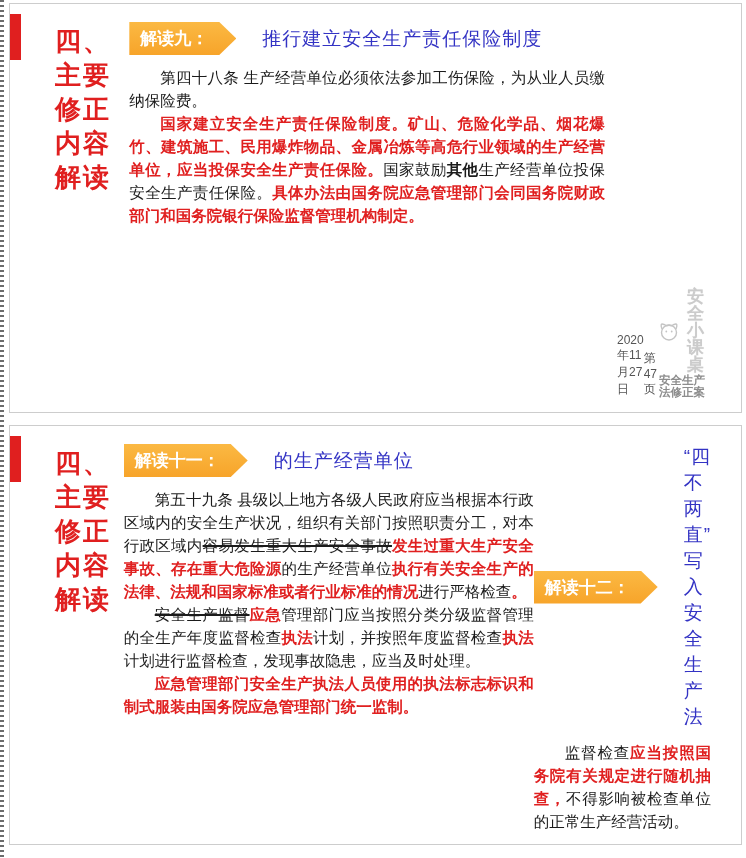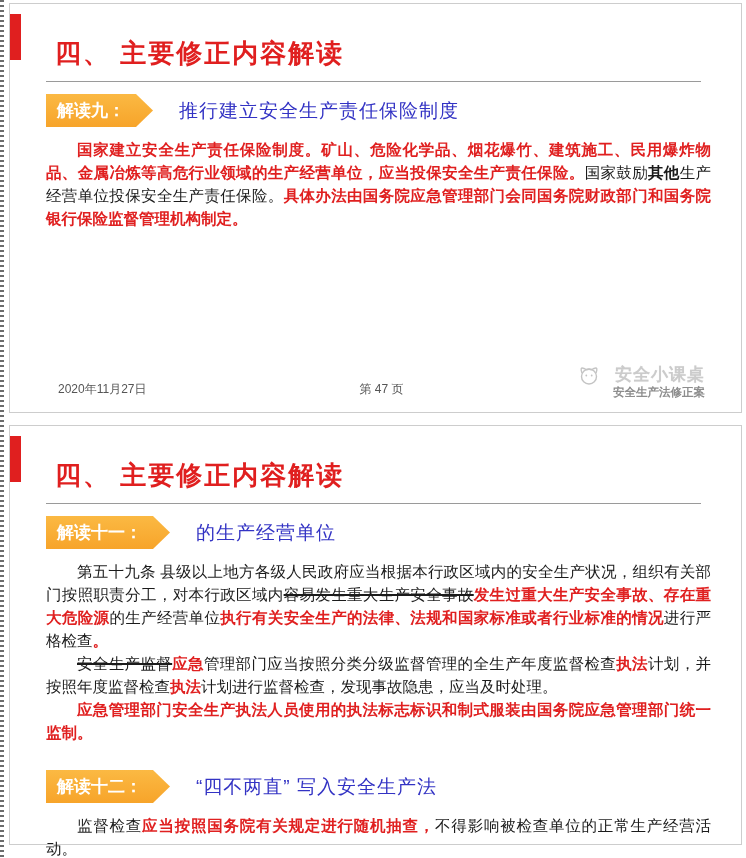--- a/index.html
+++ b/index.html
@@ -1,41 +1,41 @@
 <!DOCTYPE html>
 <html style="--title_red: #e01f1f; --body_red: #e02020; --heading_blue: #3333c4; --badge_orange: #f7a42a; --badge_orange_light: #fbb943;"><head>
 <meta charset="utf-8">
 <style>
   html,body{margin:0;padding:0;background:#fff;width:746px;height:858px;overflow:hidden;
     font-family:"Liberation Sans","DejaVu Sans",sans-serif;}
   .perforation{position:absolute;left:0;top:0;width:4px;height:858px;
     background-image:repeating-linear-gradient(180deg,#6b6b6b 0 2px,transparent 2px 5px);}
   .page{padding:3px 4px 0 9px;}
   .slide{position:relative;border:1px solid #cdcdcd;background:#fff;box-sizing:border-box;
-    display:flex;flex-direction:column;padding:28px 30px 8px 36px;height:410px;}
+    display:flex;flex-direction:row;padding:16px 30px 8px 36px;height:410px;}
   .slide + .slide{margin-top:12px;height:420px;}
   .title-bar{position:absolute;left:0;top:10px;width:11px;height:46px;background:var(--title_red,#e01f1f);}
   h1.slide-title{font-size:26px;line-height:34px;color:var(--title_red,#e01f1f);margin:4px 0 0 9px;
     font-weight:700;letter-spacing:2px;}
   .divider{border:none;border-top:1.5px solid #9a9a9a;margin:11px 10px 10px 0;}
   .section{margin-bottom:24px;}
   .section-header{display:flex;align-items:center;gap:26px;margin:2px 0 11px 0;}
   .badge{background:linear-gradient(180deg,var(--badge_orange_light,#fbb943),var(--badge_orange,#f7a42a));
     color:#fff;font-weight:700;font-size:17px;line-height:19px;padding:7px 28px 7px 11px;
     clip-path:polygon(0 0,calc(100% - 17px) 0,100% 50%,calc(100% - 17px) 100%,0 100%);white-space:nowrap;text-align:right;}
   h2.section-heading{font-size:19px;color:var(--heading_blue,#3333c4);margin:0;font-weight:400;letter-spacing:1px;}
   p.body{font-size:15.5px;line-height:23px;margin:0;color:#1b1b1b;text-indent:2em;text-align:justify;}
   p.body .red{color:var(--body_red,#e02020);}
   p.body .bold{font-weight:700;}
   p.body .strike{text-decoration:line-through;text-decoration-thickness:2px;}
   .footer{margin-top:auto;display:grid;grid-template-columns:1fr auto 1fr;align-items:end;
     font-size:12px;color:#555;padding:0 6px 6px 12px;}
   .f-page{justify-self:center;}
   .brand{justify-self:end;text-align:right;line-height:1;}
-  .brand-row{display:flex;align-items:center;justify-content:flex-end;gap:14px;}
+  .brand-row{display:flex;align-items:center;justify-content:flex-end;gap:6px;}
   .brand-name{font-size:17px;font-weight:700;color:#cbcbcb;letter-spacing:1px;
     text-shadow:0 0 1px #e8e8e8;}
   .brand-sub{font-size:11.5px;font-weight:700;color:#8d8d8d;margin-top:2px;}
   .cat{display:inline-flex;}
 </style>
 </head>
 <body>
 
 <div class="perforation"></div>
 
@@ -44,20 +44,21 @@
   <div class="slide">
     <span class="title-bar"></span>
     <h1 class="slide-title">四、 主要修正内容解读</h1>
     <hr class="divider">
 
     <div class="section">
       <div class="section-header">
         <div class="badge">解读九：</div>
         <h2 class="section-heading">推行建立安全生产责任保险制度</h2>
       </div>
+      <p class="body"><span>第四十八条  生产经营单位必须依法参加工伤保险，为从业人员缴纳保险费。</span></p>
       <p class="body"><span class="red bold">国家建立安全生产责任保险制度。矿山、危险化学品、烟花爆竹、建筑施工、民用爆炸物品、金属冶炼等高危行业领域的生产经营单位，应当投保安全生产责任保险。</span><span>国家鼓励</span><span class="bold">其他</span><span>生产经营单位投保安全生产责任保险。</span><span class="red bold">具体办法由国务院应急管理部门会同国务院财政部门和国务院银行保险监督管理机构制定。</span></p>
     </div>
 
 
     <div class="footer">
       <span class="f-date">2020年11月27日</span>
       <span class="f-page">第 47 页</span>
       <div class="brand">
         <div class="brand-row">
           <span class="cat">

